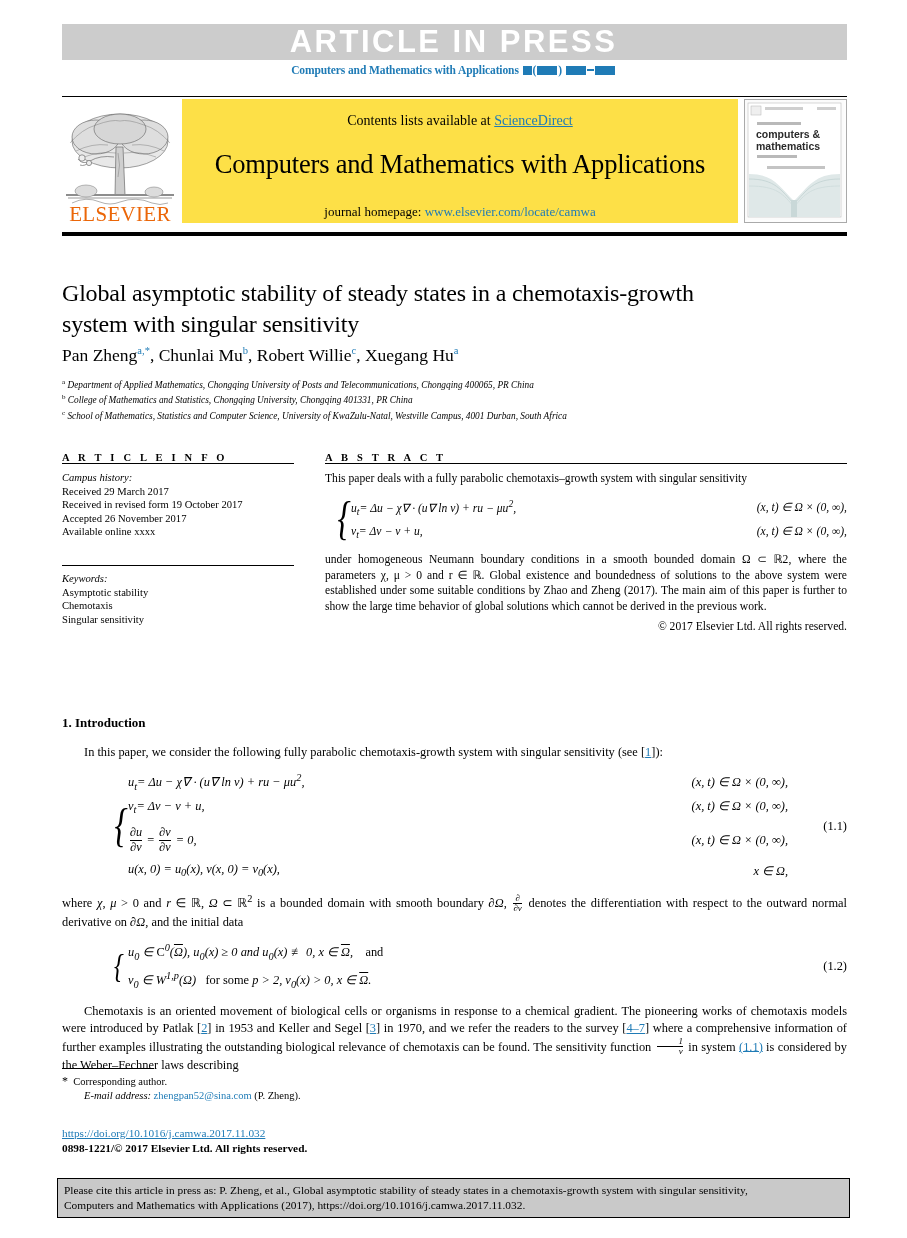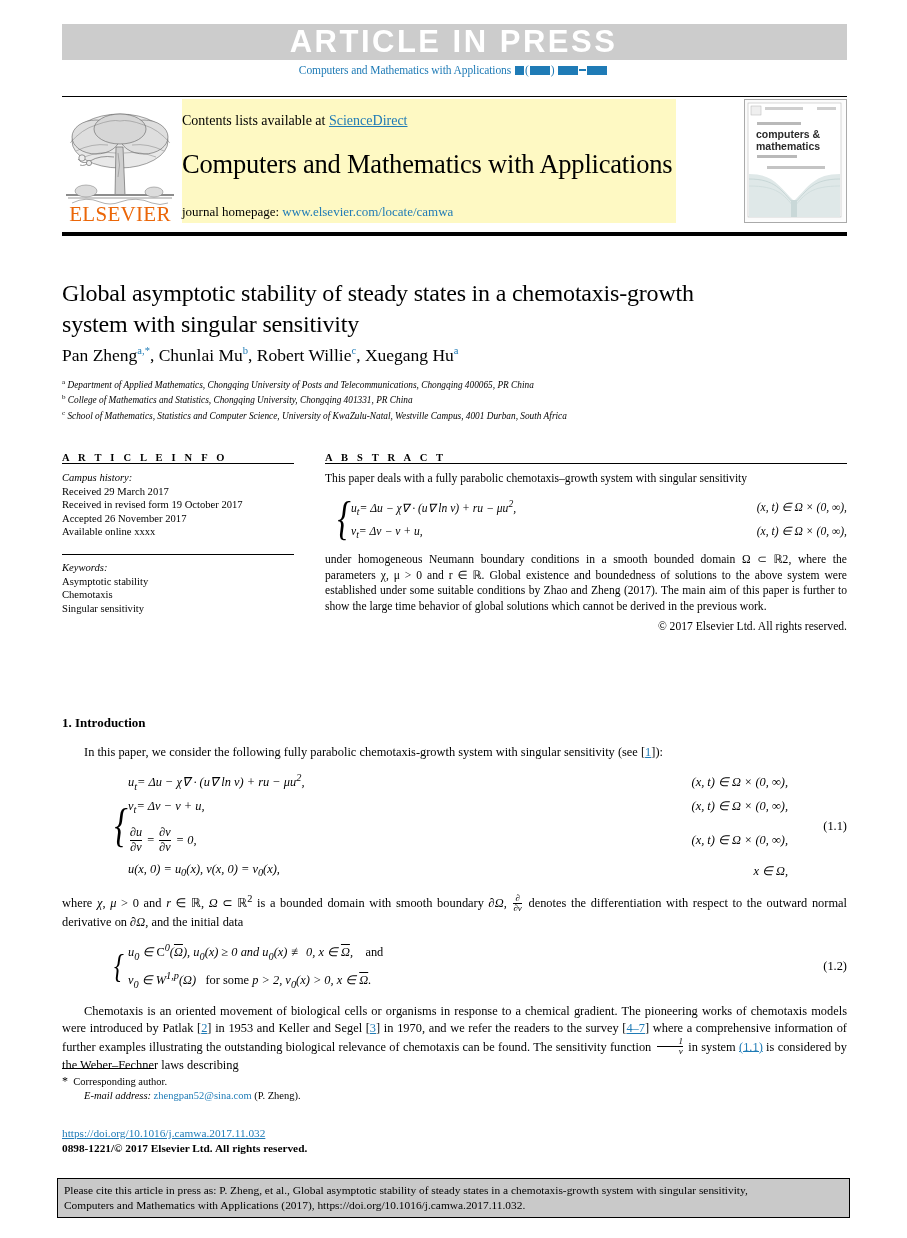--- a/index.html
+++ b/index.html
@@ -43,21 +43,21 @@
     font-size: 31px;
     letter-spacing: 2.5px;
     color: #ffffff;
   }
   .running-head {
     position: absolute;
     left: 0; right: 0;
     top: 64px;
     text-align: center;
     font-family: "Liberation Serif", serif;
-    font-weight: normal;
+    font-weight: bold;
     font-size: 11.5px;
     color: #1f7bb6;
     letter-spacing: -0.1px;
   }
   .rh-blk {
     display: inline-block;
     width: 9px;
     height: 9px;
     background: #1f7bb6;
     vertical-align: -1px;
@@ -86,23 +86,24 @@
     position: absolute;
     left: 0px;
     top: 2px;
     width: 116px;
     height: 126px;
   }
   .mast-center {
     position: absolute;
     left: 120px;
     top: 2px;
-    width: 494px;
+    width: 556px;
     height: 124px;
-    background: #fef9c3;
+    background: #fde047;
+    text-align: center;
   }
   .mast-contents {
     font-size: 14px;
     margin-top: 14px;
     font-family: "Liberation Serif", serif;
   }
   .sciencedirect {
     color: #1f7bb6;
   }
   .mast-title {
@@ -205,21 +206,21 @@
   }
   .info-body {
     font-size: 10.6px;
     line-height: 13.6px;
     font-family: "Liberation Serif", serif;
   }
   .info-body .ital {
     font-style: italic;
   }
   .kw-block {
-    margin-top: 15px;
+    margin-top: 26px;
   }
   .kw-rule {
     border-top: 1px solid #000;
     margin-bottom: 6px;
   }
   .abs-body {
     font-size: 11.6px;
     line-height: 15.6px;
     text-align: justify;
     font-family: "Liberation Serif", serif;

